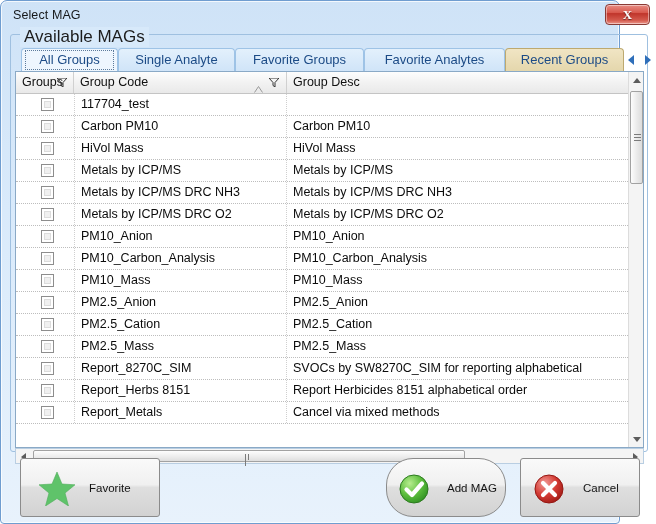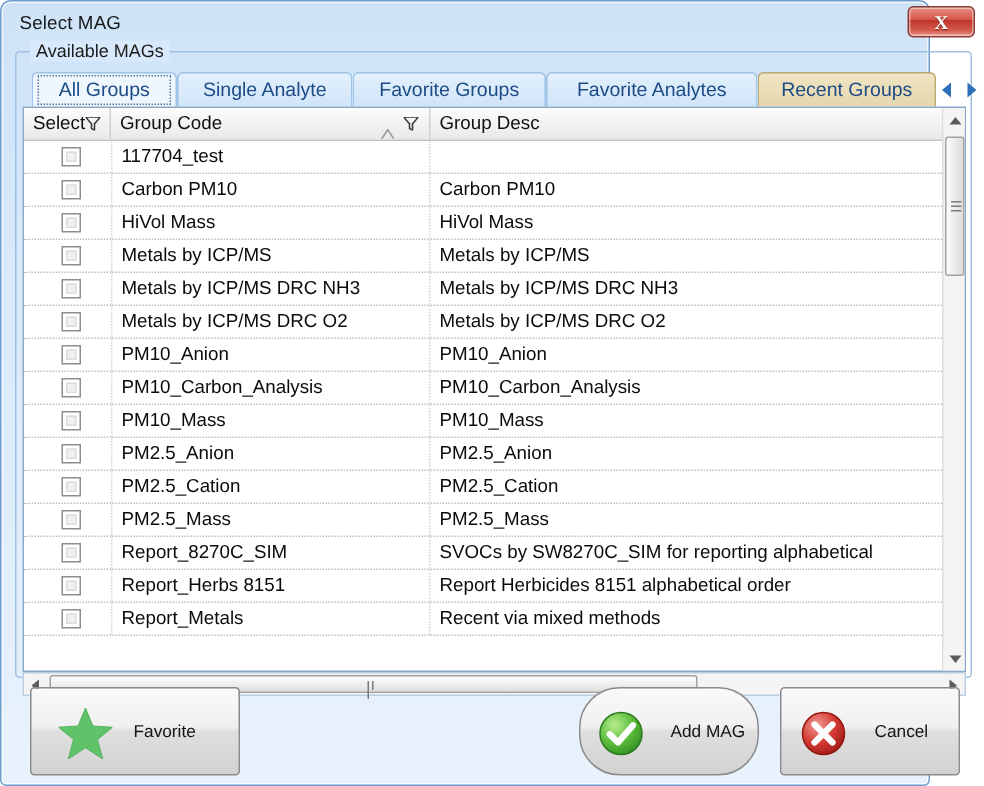--- a/index.html
+++ b/index.html
@@ -60,21 +60,21 @@
     box-sizing: border-box;
     border: 1px solid #9fc0e0;
     border-radius: 3px;
     background: transparent;
   }
   .groupbox-label {
     position: absolute;
     left: 9px; top: -8px;
     padding: 0 4px;
     background: #d7e9fa;
-    font-size: 12px;
+    font-size: 17px;
     color: #1c1c1c;
     white-space: nowrap;
   }
 
   
   .tabstrip {
     position: absolute;
     left: 4px; top: 11px;
     width: 630px; height: 26px;
   }
@@ -356,21 +356,21 @@
       </div>
       <div class="tab-nav" style="left:627px;">
         <div class="tri right"></div>
       </div>
     </div>
 
     <div class="grid">
 
       <div class="grid-header">
         <div class="hcell" style="left:0; width:58px;">
-          <span class="hlabel">Select</span>
+          <span class="hlabel">Groups</span>
           <span class="funnel" style="left:41px;">
             <svg width="10" height="9" viewBox="0 0 10 9">
                 <polygon points="0,0 10,0 6,4.5 6,9 4,7.5 4,4.5" fill="none" stroke="#333" stroke-width="1"></polygon>
               </svg>
           </span>
         </div>
         <div class="hcell" style="left:58px; width:213px;">
           <span class="hlabel">Group Code</span>
           <span class="sortasc" style="left:180px;">
             <svg width="9" height="7" viewBox="0 0 9 7">
@@ -515,21 +515,21 @@
             <div class="cell-code">Report_Herbs 8151</div>
             <div class="cell-desc">Report Herbicides 8151 alphabetical order</div>
           </div>
           <div class="row">
             <div class="cell-check">
               <div class="chk">
                 <i></i>
               </div>
             </div>
             <div class="cell-code">Report_Metals</div>
-            <div class="cell-desc">Recent via mixed methods</div>
+            <div class="cell-desc">Cancel via mixed methods</div>
           </div>
         </div>
 
       <div class="vscroll">
         <div class="vs-btn up">
           <div class="vs-arrow up"></div>
         </div>
         <div class="vs-thumb">
           <div class="vs-grip">
               <i></i>

